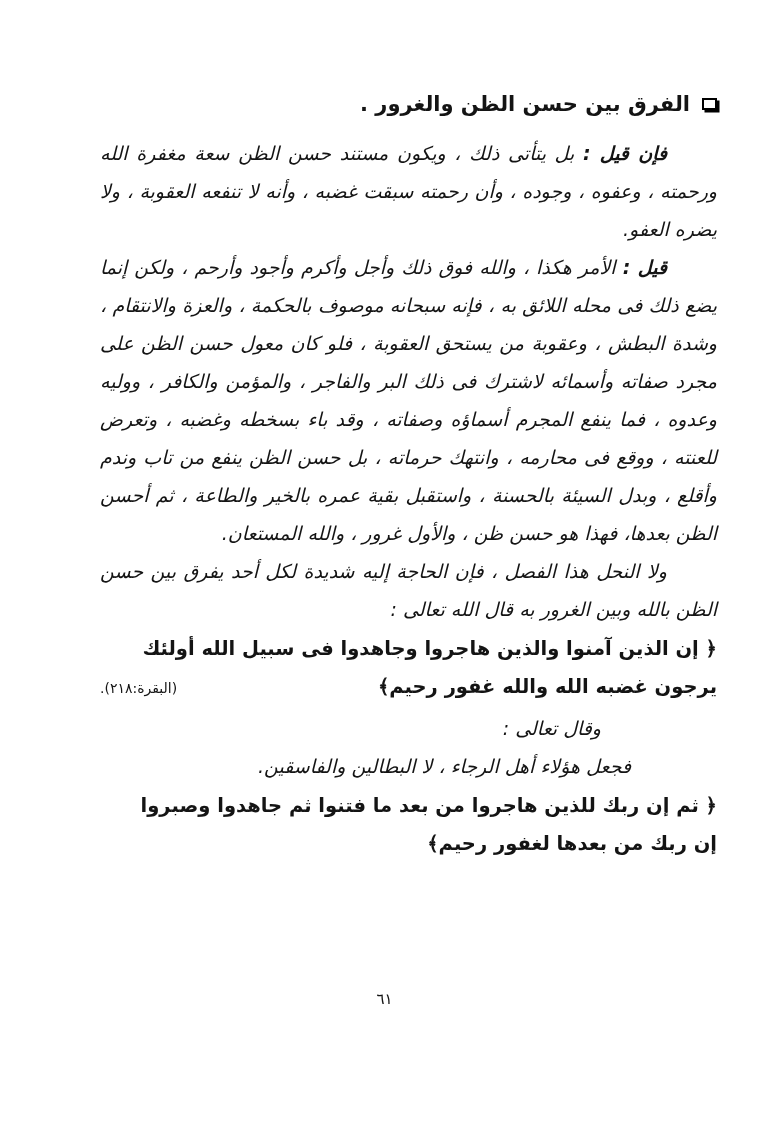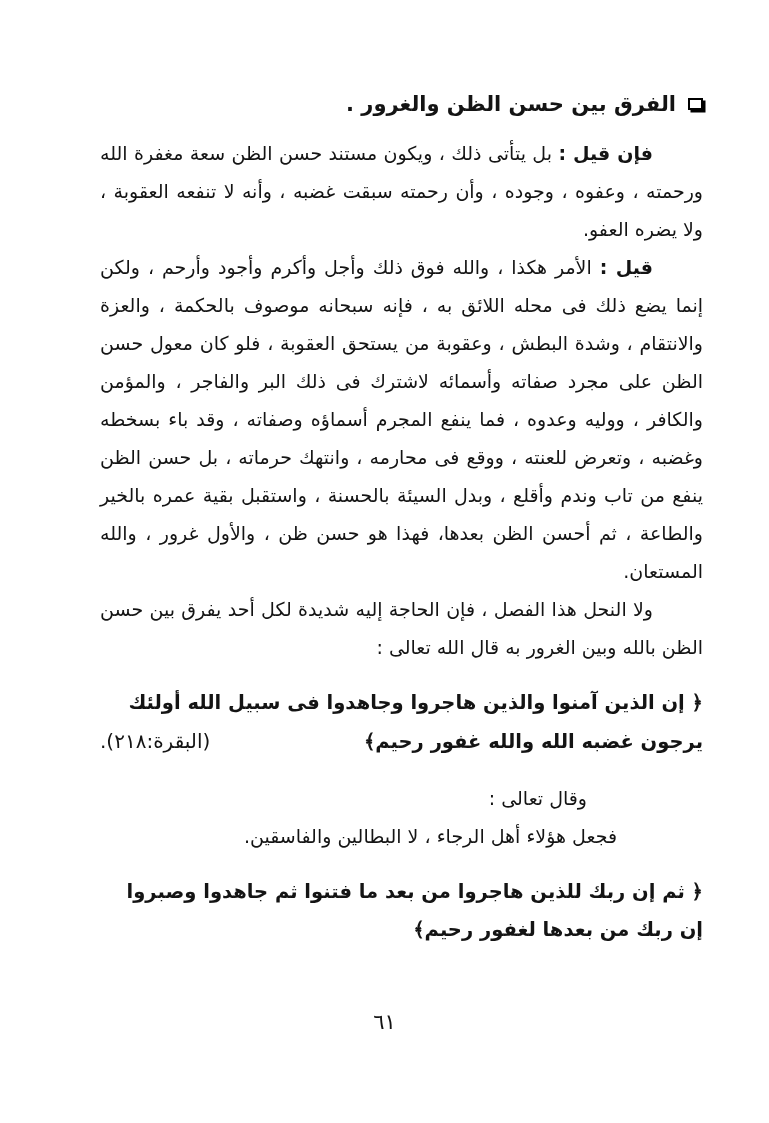--- a/index.html
+++ b/index.html
@@ -15,21 +15,21 @@
     width: 769px;
     height: 1123px;
     background: #ffffff;
     direction: rtl;
     color: #141414;
     overflow: hidden;
   }
   .content {
     position: absolute;
     top: 84px;
-    right: 66px;
+    right: 52px;
     left: 100px;
     font-size: 19px;
     line-height: 38px;
     text-align: justify;
   }
   .heading {
     display: flex;
     align-items: center;
     gap: 12px;
     font-weight: bold;
@@ -40,48 +40,47 @@
   }
   .square-icon {
     display: inline-block;
     width: 15px;
     height: 12px;
     border: 2.5px solid #000;
     background: #fff;
     box-shadow: 2.5px 2.5px 0 0 #000;
     flex: 0 0 auto;
   }
-  .para { text-indent: 50px; margin: 0; }
+  .para { text-indent: 50px; margin: 0; font-style: italic; }
   .para .lead { font-weight: bold; }
   .verse {
     font-weight: bold;
     font-size: 19.5px;
-    margin: 18px 0;
+    margin: 2px 0;
   }
   .verse-line2 {
     display: flex;
     justify-content: space-between;
     align-items: baseline;
   }
   .citation {
     font-weight: normal;
-    font-size: 20px;
+    font-size: 14px;
     white-space: nowrap;
   }
   .line-fajaal { text-indent: 86px; }
   .line-qala  { text-indent: 116px; }
   .page-number {
     position: absolute;
     top: 990px;
     left: 0;
     right: 0;
     text-align: center;
-    font-size: 21px;
+    font-size: 15px;
     color: #141414;
-    margin-top: 20px;
   }
 </style>
 </head>
 <body>
 
 <div class="page">
   <div class="content">
 
     <div class="heading">
       <span class="square-icon"></span>

